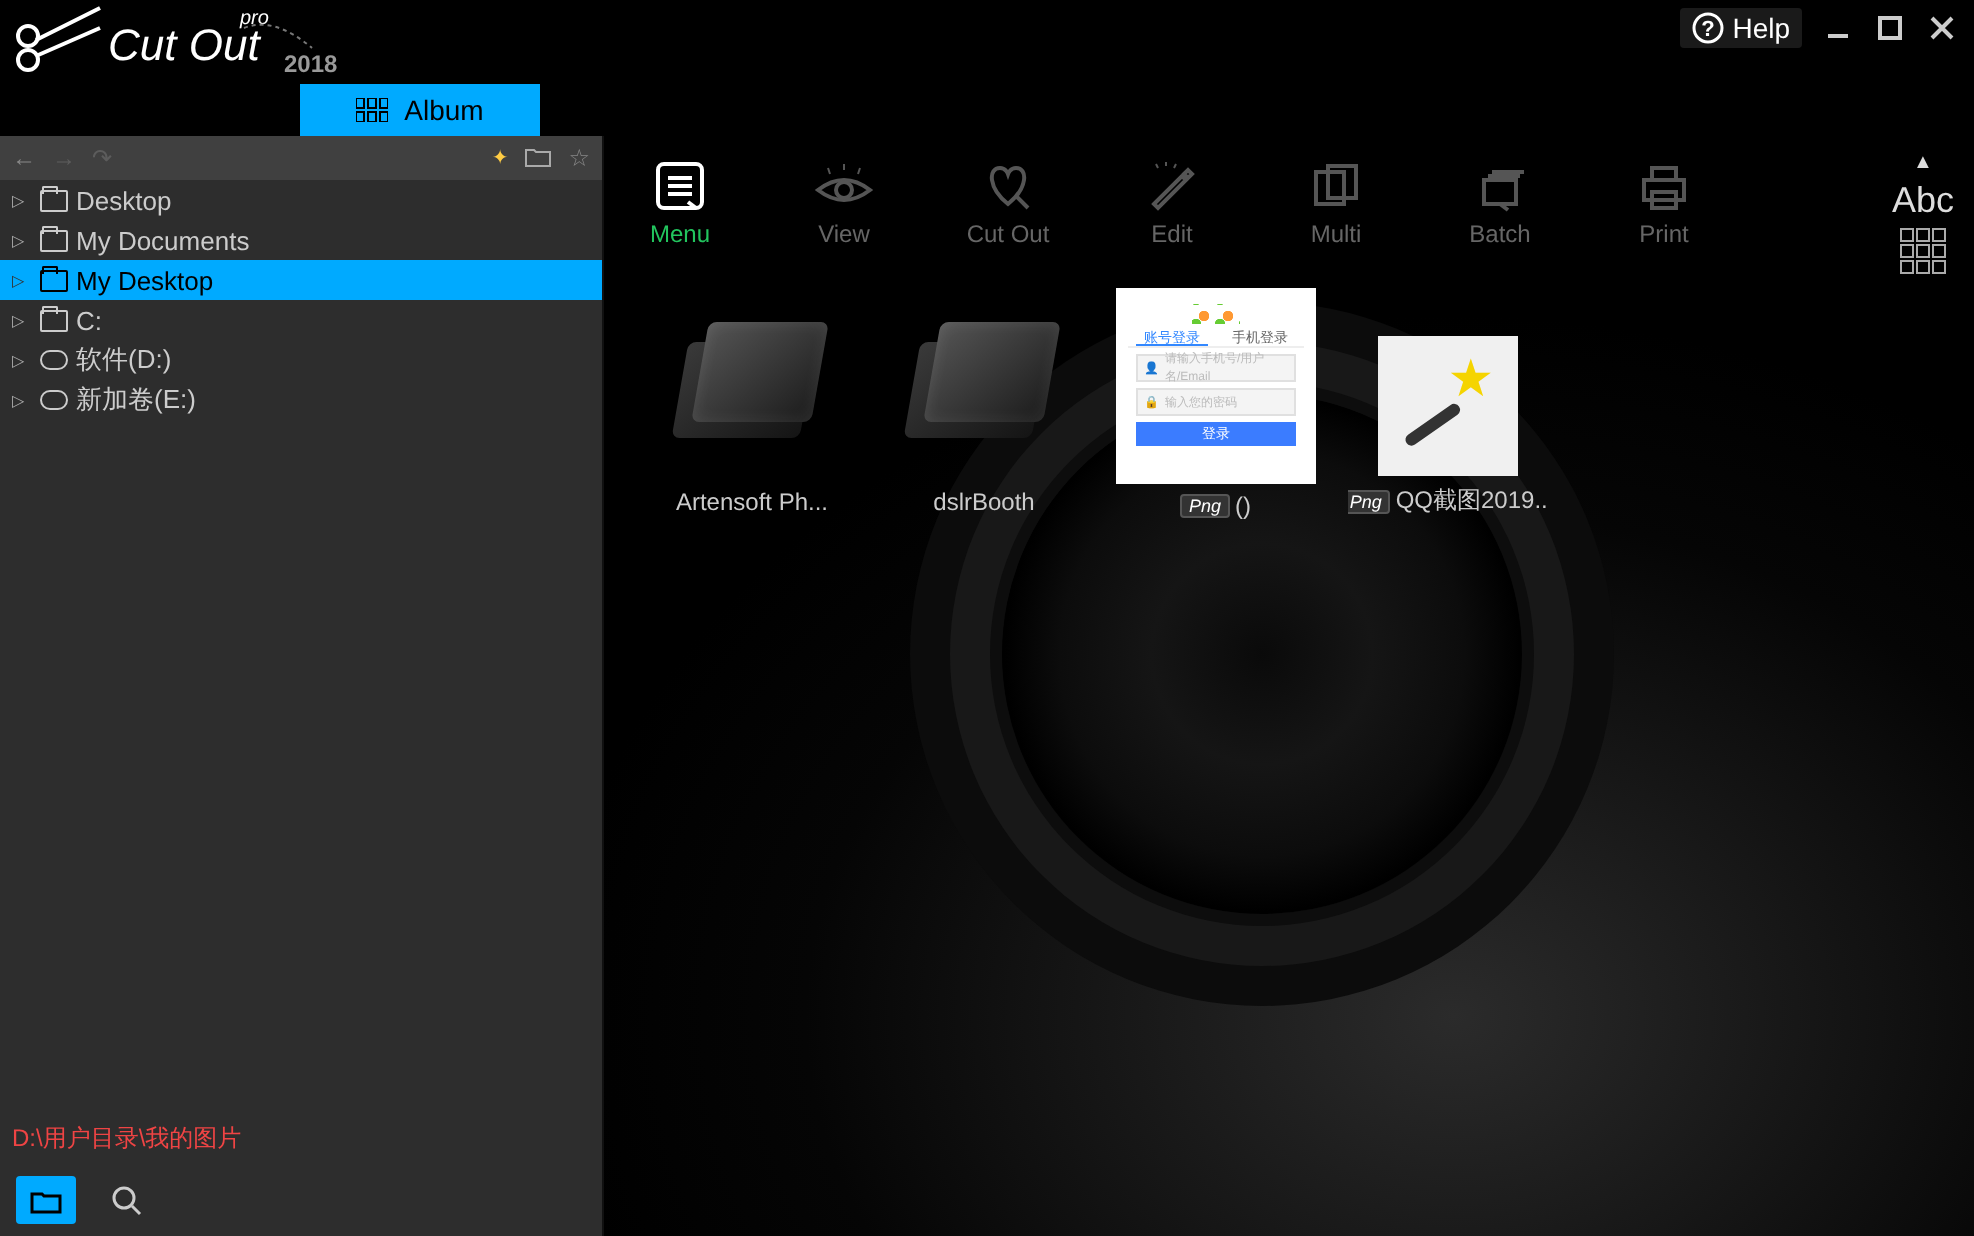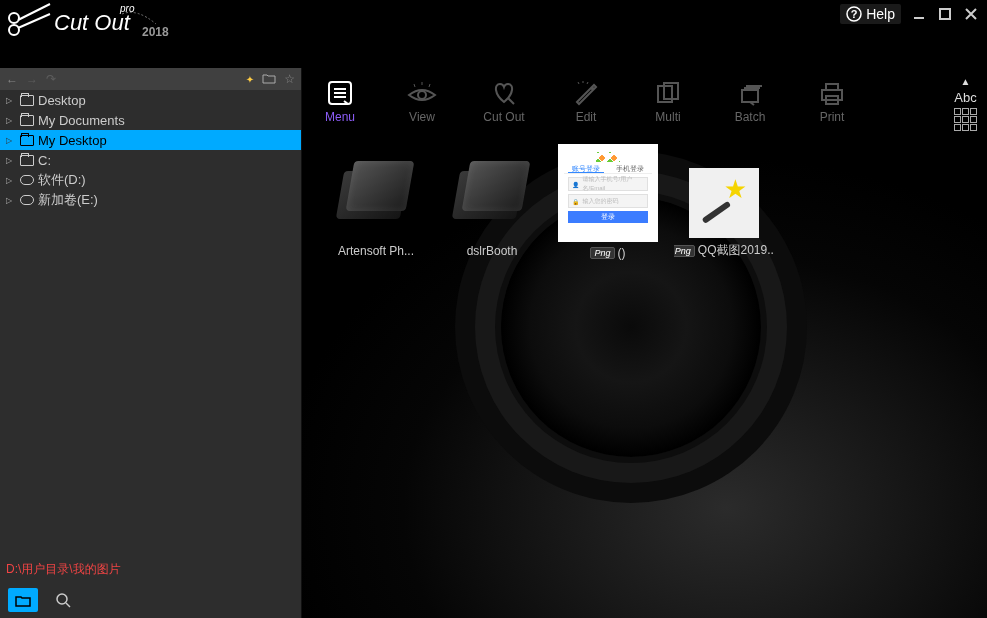--- a/index.html
+++ b/index.html
@@ -33,21 +33,21 @@
   .content { flex:1; background:#000; position:relative; overflow:hidden;}
   .content-bg { position:absolute; inset:0; background: radial-gradient(ellipse 450px 350px at 62% 80%, #2b2b2b 0%, #161616 40%, #050505 72%, #000 100%); }
   .content-bg::after{
     content:""; position:absolute; left:48%; top:47%; width:260px; height:260px; border-radius:50%;
     background: radial-gradient(circle at 50% 50%, #0a0a0a 0%, #151515 30%, #0c0c0c 55%, #000 70%);
     box-shadow: 0 0 0 6px #0d0d0d, 0 0 0 26px #181818, 0 0 0 46px #0c0c0c;
     transform:translate(-50%,-50%);
   }
   .toolbar { position:relative; display:flex; align-items:flex-start; padding:8px 12px 0 12px; height:72px; gap:30px; z-index:2;}
   .tool { display:flex; flex-direction:column; align-items:center; width:52px; color:#666; font-size:12px;}
-  .tool.active{ color:#8b5cf6; }
+  .tool.active{ color:#22c55e; }
   .tool .ticon{ height:34px; display:flex; align-items:center; justify-content:center; }
   .toolbar-right { position:absolute; right:10px; top:8px; display:flex; flex-direction:column; align-items:center; gap:3px; color:#ddd;}
   .grid-toggle{ display:grid; grid-template-columns:repeat(3,7px); grid-template-rows:repeat(3,7px); gap:1px;}
   .grid-toggle span{ border:1px solid #aaa;}
   .items { position:relative; z-index:2; display:flex; gap:16px; padding:4px 8px 0 8px; align-items:flex-start;margin-left:16px;}
   .item { width:100px; display:flex; flex-direction:column; align-items:center; }
   .thumb { width:100px; height:96px; display:flex; align-items:center; justify-content:center; position:relative;}
   .thumb.white{ background:#fff; width:100px; height:98px;}
   .thumb.tiny{ width:70px; height:70px; background:#f0f0f0; margin-top:24px;}
   .item-label { font-size:12px; color:#ccc; text-align:center; margin-top:4px; width:100%; white-space:nowrap; overflow:hidden; text-overflow:ellipsis; display:flex; align-items:center; justify-content:center; gap:3px;}
@@ -117,20 +117,31 @@
     <div class="win-btn">
       <svg width="14" height="14" viewBox="0 0 14 14">
           <path d="M2 2 L12 12 M12 2 L2 12" stroke="#ccc" stroke-width="2"></path>
         </svg>
     </div>
   </div>
 </div>
 
 <div class="tabsbar">
   <div class="tab-spacer"></div>
+  <div class="tab">
+    <svg width="16" height="12" viewBox="0 0 16 12">
+        <rect x="0" y="0" width="4" height="5" fill="none" stroke="#000"></rect>
+        <rect x="6" y="0" width="4" height="5" fill="none" stroke="#000"></rect>
+        <rect x="12" y="0" width="4" height="5" fill="none" stroke="#000"></rect>
+        <rect x="0" y="7" width="4" height="5" fill="none" stroke="#000"></rect>
+        <rect x="6" y="7" width="4" height="5" fill="none" stroke="#000"></rect>
+        <rect x="12" y="7" width="4" height="5" fill="none" stroke="#000"></rect>
+      </svg>
+    <span>Album</span>
+  </div>
 </div>
 
 <div class="main">
   <div class="sidebar">
     <div class="sb-tools">
       <span>←</span>
       <span style="opacity:.4">→</span>
       <span style="opacity:.4">↷</span>
       <span class="sp"></span>
       <span style="font-size:10px;color:#ffcc44">✦</span>
@@ -257,21 +268,21 @@
           <svg width="28" height="26" viewBox="0 0 28 26">
               <rect x="4" y="10" width="20" height="10" fill="none" stroke="#555" stroke-width="2"></rect>
               <rect x="8" y="4" width="12" height="6" fill="none" stroke="#555" stroke-width="2"></rect>
               <rect x="8" y="16" width="12" height="8" fill="none" stroke="#555" stroke-width="2"></rect>
             </svg>
         </div>
         <span>Print</span>
       </div>
       <div class="toolbar-right">
         <span style="font-size:10px;">▲</span>
-        <span style="font-size:13px;">Abc</span>
+        <span style="font-size:18px;">Abc</span>
         <div class="grid-toggle">
           <span></span>
             <span></span>
             <span></span>
             <span></span>
             <span></span>
             <span></span>
             <span></span>
             <span></span>
             <span></span>

